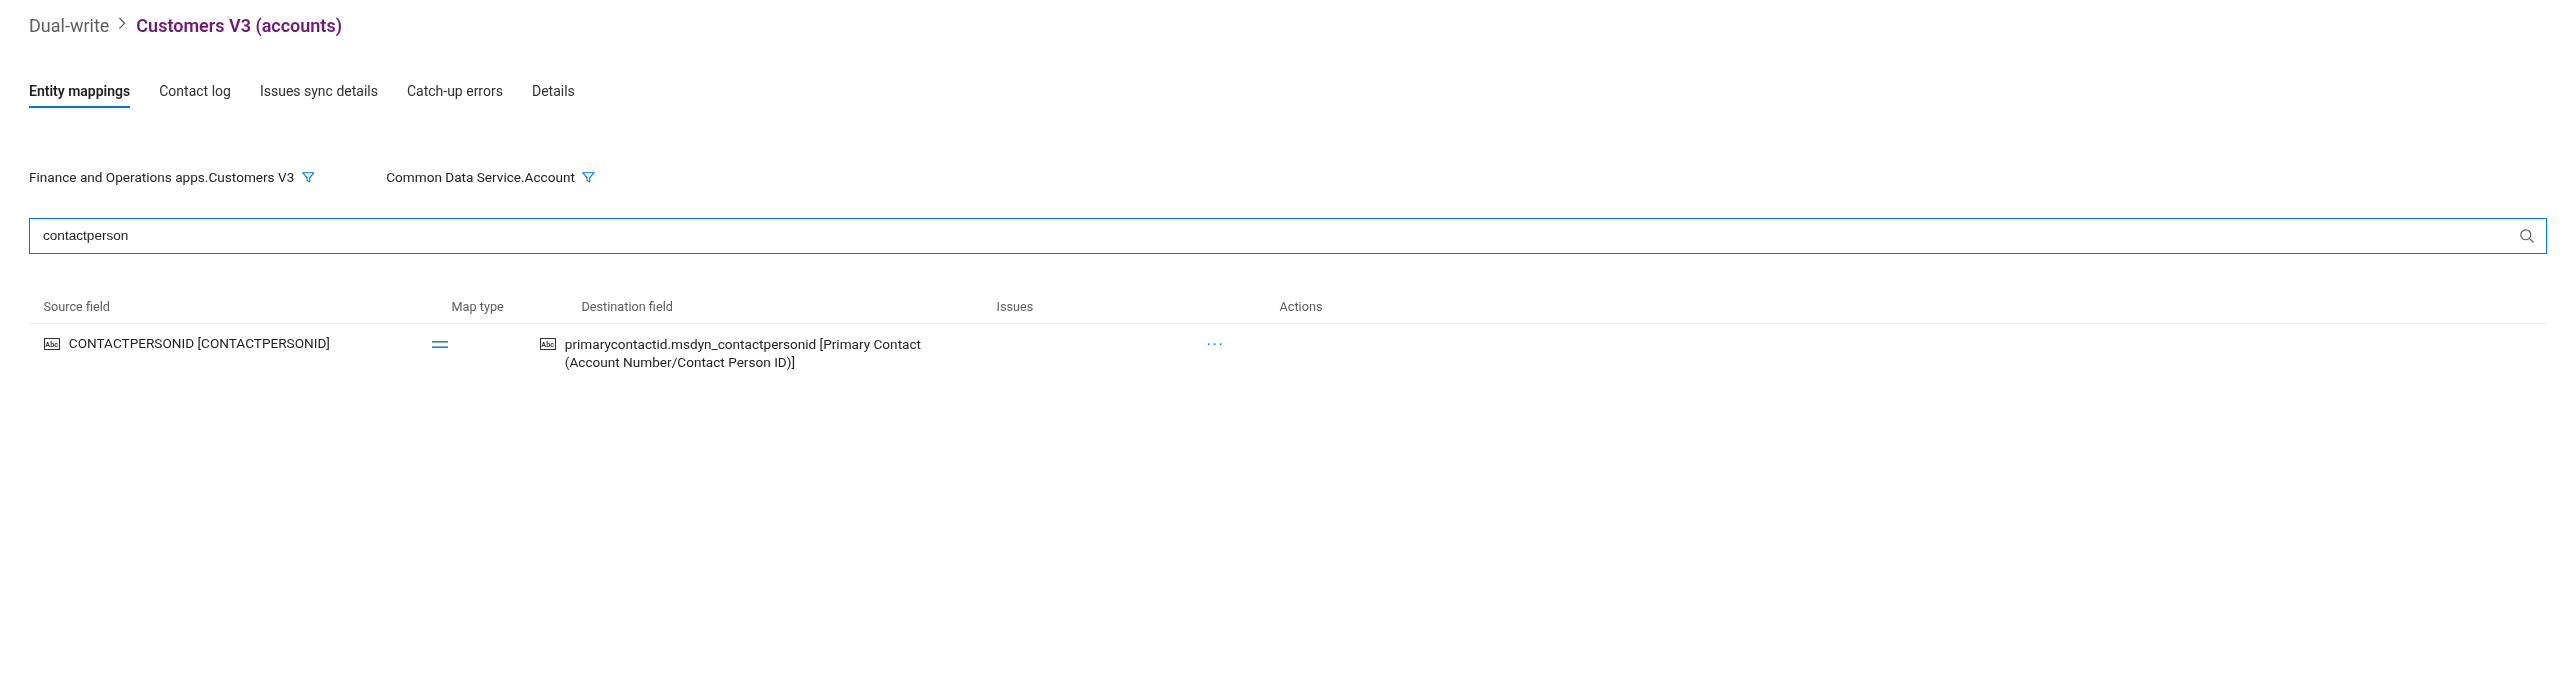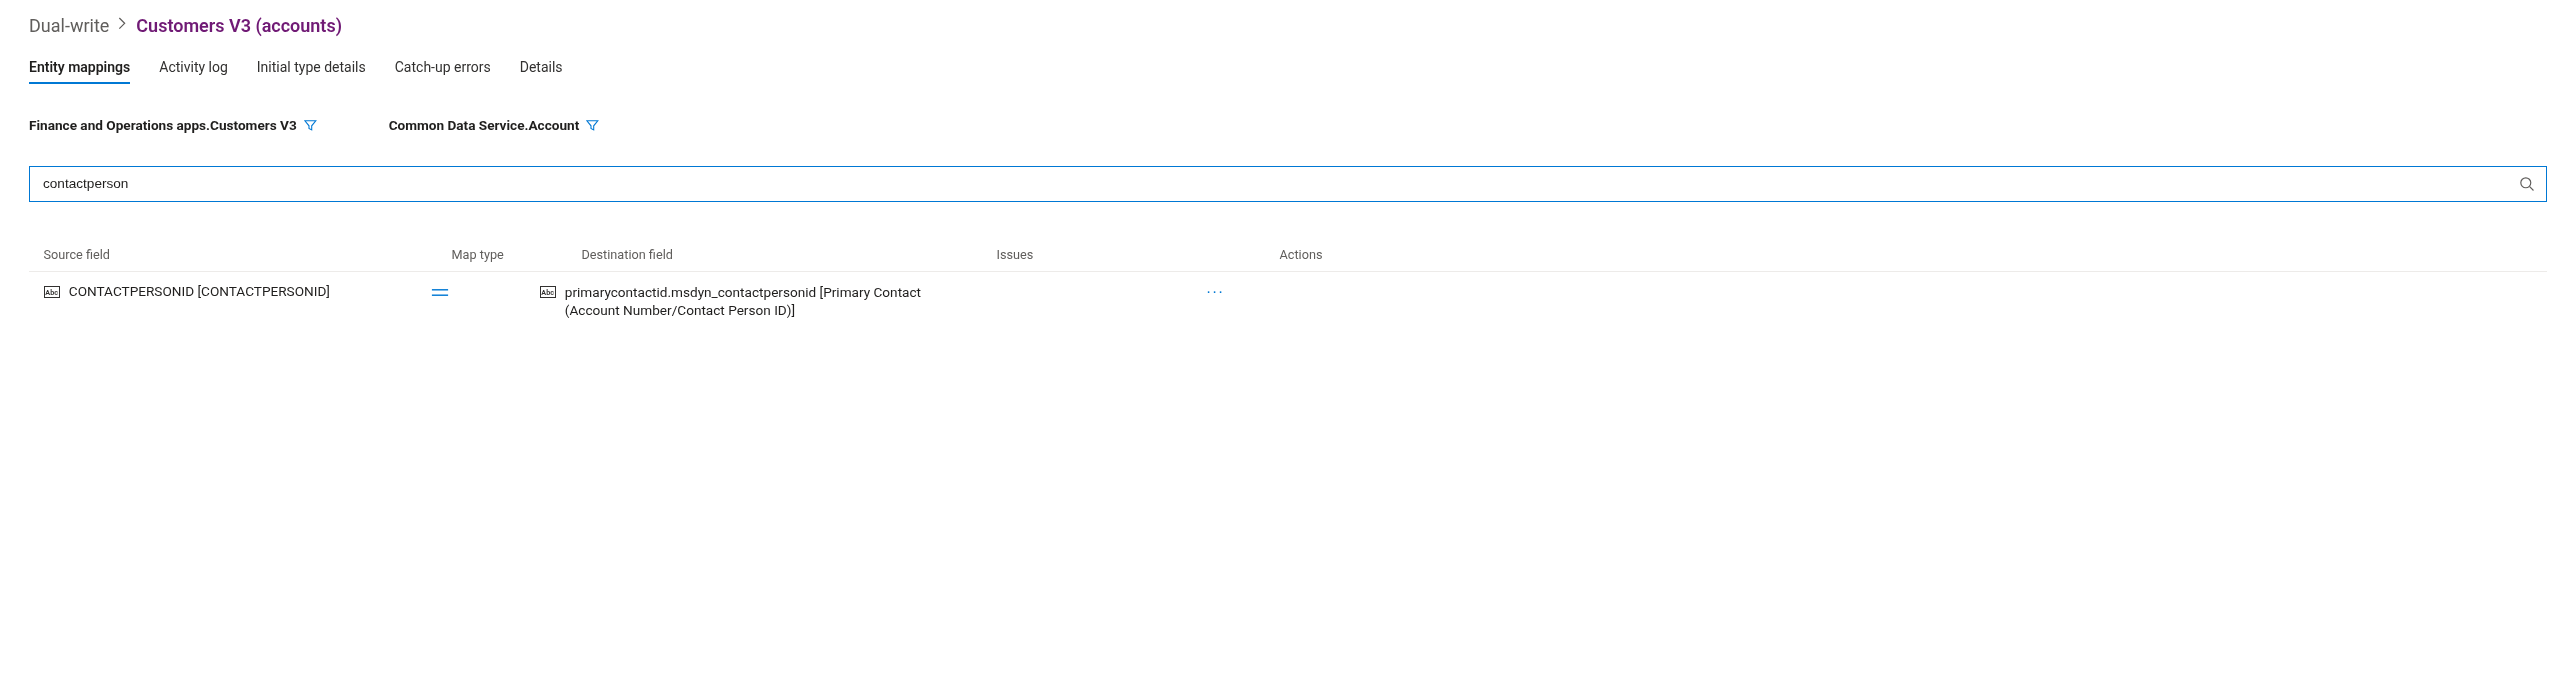--- a/index.html
+++ b/index.html
@@ -11,21 +11,21 @@
     color: #323130;
     background: #ffffff;
     width: 2576px;
   }
   .page {
     padding: 14.5px 29px;
   }
   .breadcrumb {
     display: flex;
     gap: 9px;
-    margin-bottom: 18px;
+    margin-bottom: 42px;
   }
   .breadcrumb-parent {
     font-size: 18px;
     color: #605e5c;
     font-weight: 400;
   }
   .breadcrumb-sep {
     font-size: 16.3px;
     color: #605e5c;
   }
@@ -60,25 +60,26 @@
     height: 1.8px;
     background: #0078d4;
   }
   .entity-row {
     display: flex;
     gap: 72px;
     margin-bottom: 33px;
   }
   .entity-label {
     font-size: 13.6px;
-    font-weight: 700;
+    font-weight: 400;
     color: #201f1e;
     display: inline-flex;
     align-items: center;
     gap: 7.2px;
+    margin-top: 28px;
   }
   .filter-icon {
     width: 12.7px;
     height: 12.7px;
     display: inline-block;
   }
   .search-wrap {
     border: 1.8px solid #0078d4;
     display: flex;
     align-items: center;
@@ -160,22 +161,22 @@
     <span class="breadcrumb-sep">
       <svg width="9" height="12.7" viewBox="0 0 8 12">
           <path d="M1 1 L6 6 L1 11" stroke="#605e5c" stroke-width="1.2" fill="none"></path>
         </svg>
     </span>
     <span class="breadcrumb-current">Customers V3 (accounts)</span>
   </div>
 
   <div class="tabs">
     <div class="tab active">Entity mappings</div>
-    <div class="tab">Activity log</div>
-    <div class="tab">Initial type details</div>
+    <div class="tab">Contact log</div>
+    <div class="tab">Issues sync details</div>
     <div class="tab">Catch-up errors</div>
     <div class="tab">Details</div>
   </div>
 
   <div class="entity-row">
     <div class="entity-label">
       <span>Finance and Operations apps.Customers V3</span>
       <span class="filter-icon">
         <svg width="12.7" height="12.7" viewBox="0 0 14 14">
             <path d="M1 2 H13 L8.5 7.5 V12 L5.5 10.5 V7.5 Z" fill="none" stroke="#0078d4" stroke-width="1.2"></path>

